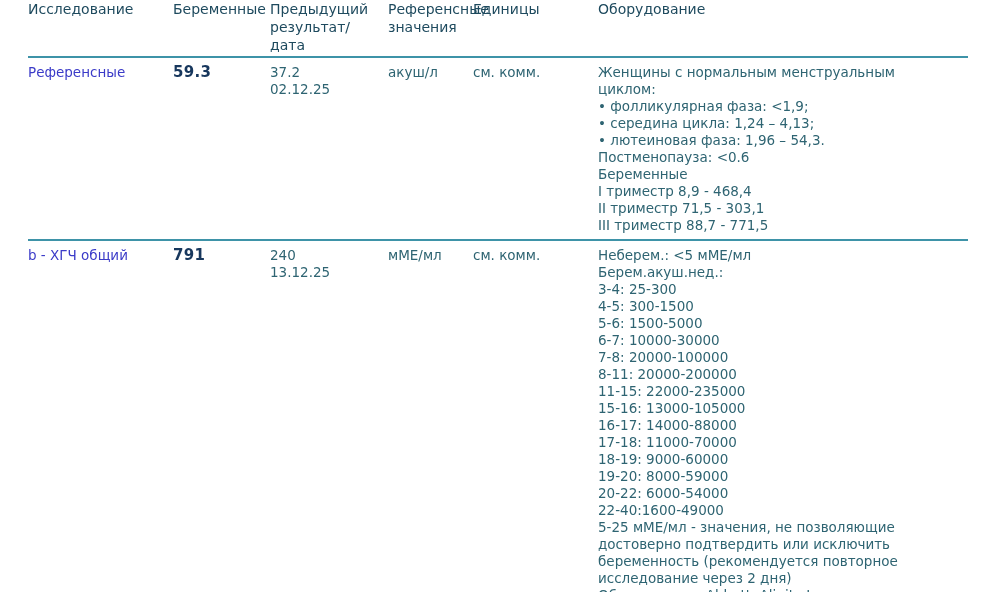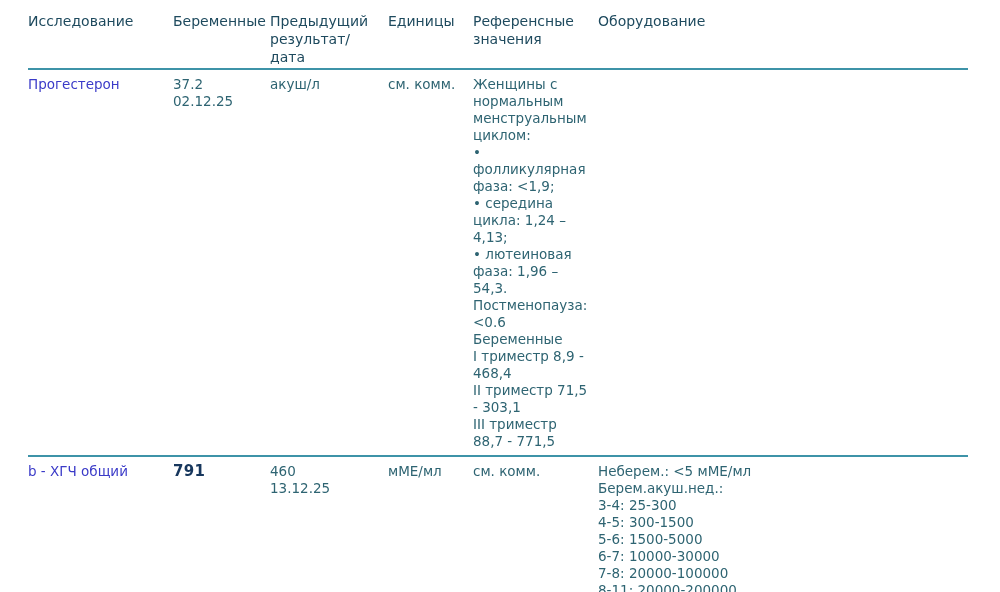--- a/index.html
+++ b/index.html
@@ -8,21 +8,21 @@
     background: #ffffff;
     font-family: "DejaVu Sans", "Liberation Sans", sans-serif;
   }
   .report {
     position: relative;
     width: 1000px;
     height: 592px;
     overflow: hidden;
     background: #ffffff;
     box-sizing: border-box;
-    padding-top: 12px;
+    padding-top: 0;
     border-radius: 6px;
   }
   .grid {
     display: grid;
     grid-template-columns: 145px 97px 118px 85px 125px 1fr;
     padding-left: 28px;
     padding-right: 18px;
     box-sizing: border-box;
   }
   .cell { padding-right: 10px; box-sizing: border-box; }
@@ -62,30 +62,33 @@
 </style>
 </head>
 <body>
 
 <div class="report">
 
   <div class="grid header-row">
     <div class="cell">Исследование</div>
     <div class="cell">Беременные</div>
     <div class="cell">Предыдущий результат/дата</div>
+    <div class="cell">Референсные значения</div>
     <div class="cell">Единицы</div>
-    <div class="cell">Референсные значения</div>
     <div class="cell">Оборудование</div>
   </div>
   <div class="hdr-sp"></div>
   <div class="divider"></div>
 
   <div class="grid body-row">
     <div class="cell">
-      <a class="test-name">Прогестерон</a>
+      <a class="test-name">Референсные</a>
+    </div>
+    <div class="cell">
+      <span class="result-val">59.3</span>
     </div>
     <div class="cell">
       <div>37.2</div>
       <div>02.12.25</div>
     </div>
     <div class="cell">акуш/л</div>
     <div class="cell">см. комм.</div>
     <div class="cell comment">Женщины с нормальным менструальным
 циклом:
 • фолликулярная фаза: &lt;1,9;
@@ -100,21 +103,21 @@
   <div class="divider"></div>
 
   <div class="grid body-row">
     <div class="cell">
       <a class="test-name">b - ХГЧ общий</a>
     </div>
     <div class="cell">
       <span class="result-val">791</span>
     </div>
     <div class="cell">
-      <div>460</div>
+      <div>240</div>
       <div>13.12.25</div>
     </div>
     <div class="cell">мМЕ/мл</div>
     <div class="cell">см. комм.</div>
     <div class="cell comment">Неберем.: &lt;5 мМЕ/мл
 Берем.акуш.нед.:
 3-4: 25-300
 4-5: 300-1500
 5-6: 1500-5000
 6-7: 10000-30000

